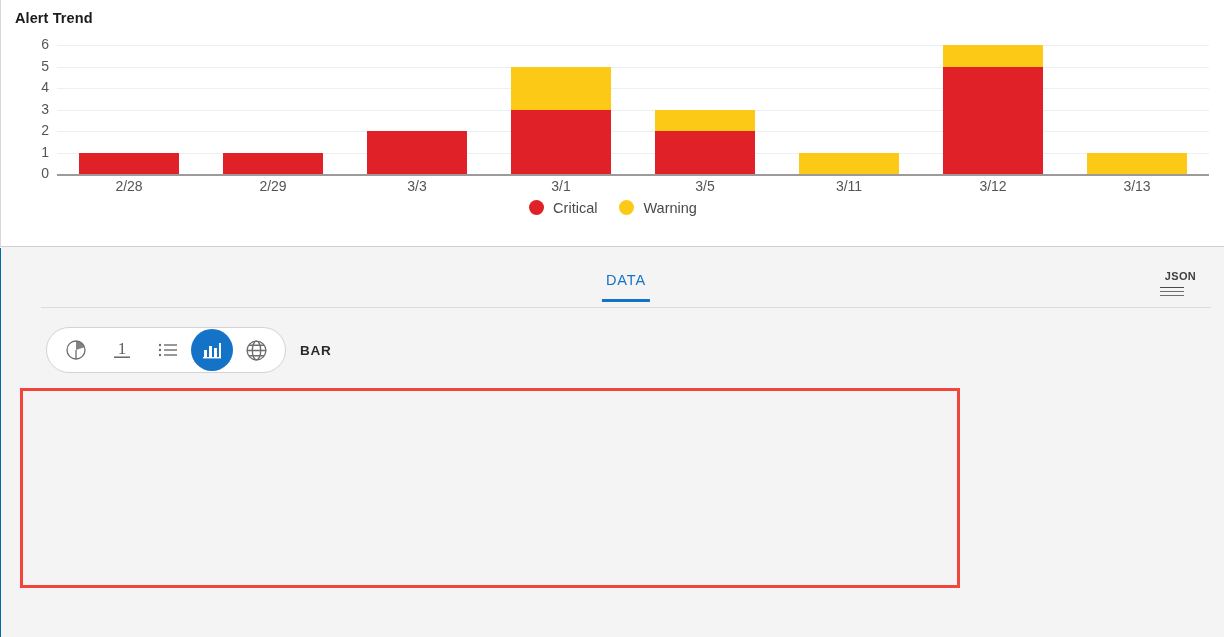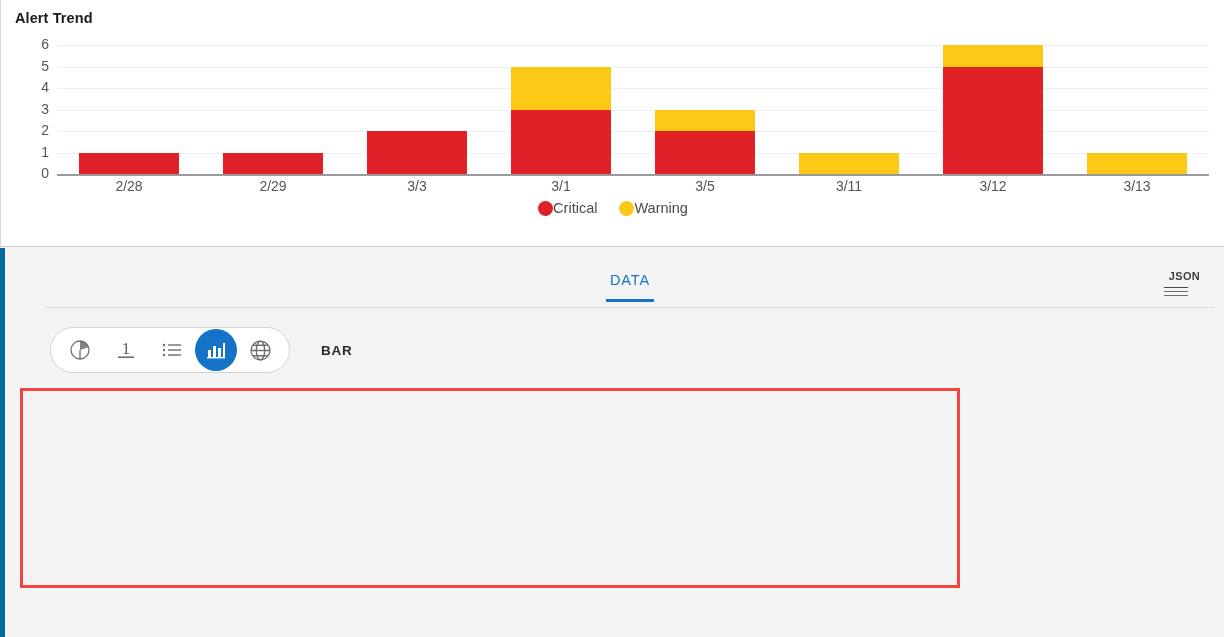--- a/index.html
+++ b/index.html
@@ -53,30 +53,30 @@
   .xaxis {
     position: absolute; left: 56px; top: 133px; width: 1152px;
     display: flex;
   }
   .xtick { flex: 1 1 0; text-align: center; font-size: 14px; color: #555; }
 
   .legend {
     position: absolute; left: 0; top: 200px; width: 1224px;
     display: flex; justify-content: center; align-items: center; gap: 22px;
   }
-  .legend-item { display: flex; align-items: flex-end; }
+  .legend-item { display: flex; align-items: flex-start; gap: 9px; }
   .legend-dot { width: 15px; height: 15px; border-radius: 50%; }
   .legend-label { font-size: 14.5px; color: #4a4a4a; }
 
   
   .lower {
     position: absolute; left: 0; top: 248px;
     width: 1224px; height: 389px;
     background: #f4f4f4;
-    border-left: 5px solid #0369a1;
+    border-left: 1px solid #0369a1;
   }
 
   .tabbar {
     position: absolute; left: 40px; top: 14px; width: 1170px; height: 46px;
     border-bottom: 1px solid #dcdcdc;
   }
   .tabs {
     position: absolute; left: 50%; transform: translateX(-50%); top: 4px;
     display: flex; gap: 30px;
   }
@@ -107,21 +107,21 @@
   .type-pill {
     display: flex; align-items: center;
     height: 46px; padding: 0 6px;
     border: 1px solid #d3d3d3; border-radius: 24px; background: #ffffff;
   }
   .type-btn {
     width: 46px; height: 42px; display: flex; align-items: center; justify-content: center;
     cursor: pointer; border-radius: 50%;
   }
   .type-btn.selected { background: #1473c6; width: 42px; height: 42px; }
-  .type-label { font-size: 13.5px; font-weight: bold; color: #2b2b2b; letter-spacing: .7px; margin-left: 17px; }
+  .type-label { font-size: 13.5px; font-weight: bold; color: #2b2b2b; letter-spacing: .7px; }
 
   
   .query-outline {
     position: absolute; left: 20px; top: 388px;
     width: 940px; height: 200px;
     border: 3px solid #f2453d;
     pointer-events: none;
     z-index: 5;
   }
 </style>

